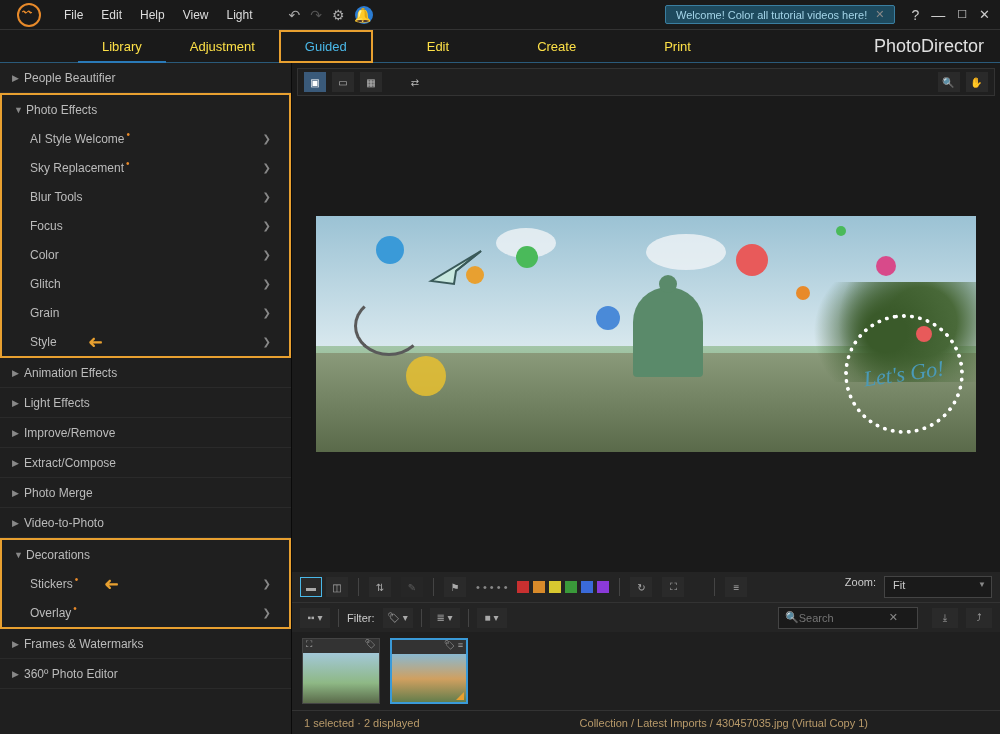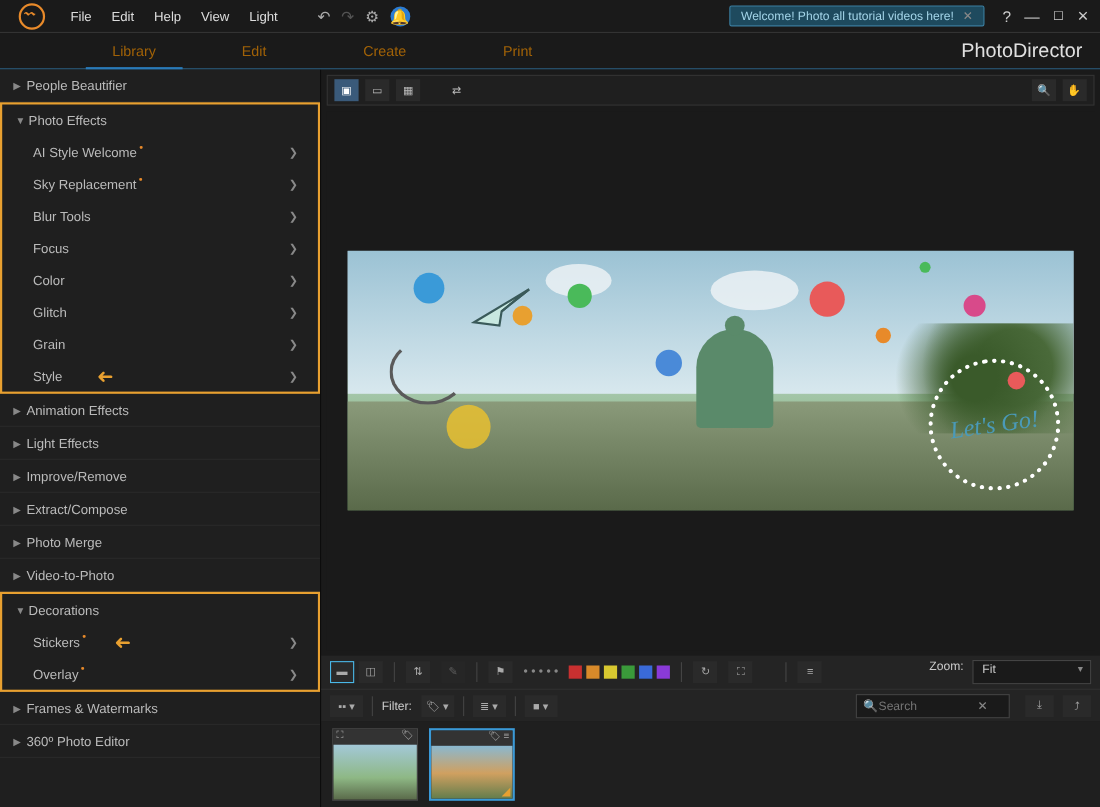--- a/index.html
+++ b/index.html
@@ -16,21 +16,21 @@
 .title-tools span { color: #aaa; font-size: 14px; cursor: pointer; }
 .bell { width: 18px; height: 18px; background:#2b7cd3; border-radius:50%; display:flex; align-items:center; justify-content:center; font-size:10px; color:#fff;}
 .welcome { margin-left: auto; display: flex; align-items: center; gap: 8px; }
 .welcome-pill { background: #1e4a5e; border: 1px solid #3a7ea0; padding: 2px 10px; border-radius: 2px; color: #a3d4e8; font-size: 11px; display:flex; align-items:center; gap:8px;}
 .welcome-pill .x { color:#888; cursor:pointer;}
 .win-controls { display: flex; gap: 12px; margin: 0 10px 0 8px; align-items:center;}
 .win-controls span { color: #ccc; font-size: 11px; cursor: pointer; }
 
 
 .modules { height: 33px; background: #1a1a1a; display: flex; align-items: center; border-bottom: 1px solid #2a5a7a; position:relative;}
-.mod-tab { padding: 0 24px; height: 33px; line-height: 33px; color: #a16207; cursor: pointer; font-size: 13px; }
+.mod-tab { padding: 0 24px; height: 33px; line-height: 33px; color: #fde047; cursor: pointer; font-size: 13px; }
 .mod-tab.active { color: #4ab8e8; border: 2px solid #e8a030; border-bottom: 2px solid #e8a030; background:#1a1a1a; height:33px; line-height:29px;}
 .mod-tab.library { margin-left: 78px; }
 .mod-tab.current-underline { border-bottom: 2px solid #2a7ab8; }
 .app-name { margin-left: auto; margin-right: 16px; color: #e0e0e0; font-size: 18px; font-weight: 300; }
 
 
 .main { display: flex; height: calc(734px - 63px); }
 
 
 .sidebar { width: 292px; background: #1f1f1f; border-right: 1px solid #0a0a0a; display:flex; flex-direction:column; overflow:hidden;}
@@ -121,34 +121,36 @@
     <span>Light</span>
   </div>
   <div class="title-tools">
     <span>↶</span>
     <span style="opacity:.4">↷</span>
     <span>⚙</span>
     <span class="bell">🔔</span>
   </div>
   <div class="welcome">
     <div class="welcome-pill">
-      <span>Welcome! Photo all tutorial videos here!</span>
+      <span>Welcome! Color all tutorial videos here!</span>
       <span class="x">✕</span>
     </div>
     <div class="win-controls">
       <span style="font-size:14px">?</span>
       <span style="font-size:14px">—</span>
       <span>☐</span>
       <span style="font-size:13px">✕</span>
     </div>
   </div>
 </div>
 
 <div class="modules">
   <div class="mod-tab library current-underline">Library</div>
+  <div class="mod-tab">Adjustment</div>
+  <div class="mod-tab active">Guided</div>
   <div class="mod-tab" style="margin-left:30px">Edit</div>
   <div class="mod-tab" style="margin-left:40px">Create</div>
   <div class="mod-tab" style="margin-left:40px">Print</div>
   <div class="app-name">PhotoDirector</div>
 </div>
 
 <div class="main">
 
   <div class="sidebar">
     <div class="panel">
@@ -369,14 +371,18 @@
       <div class="thumb sel">
         <div class="tbar">
             <span></span>
             <span>🏷 ≡</span>
           </div>
         <div class="timg" style="background:linear-gradient(180deg,#8ab8d0 0%,#d0a060 50%,#5a7a4a 100%)"></div>
         <div class="corner"></div>
       </div>
     </div>
 
+    <div class="statusbar">
+      <span>1 selected · 2 displayed</span>
+      <span class="path">Collection / Latest Imports / 430457035.jpg (Virtual Copy 1)</span>
+    </div>
   </div>
 </div>
 
 </body></html>

